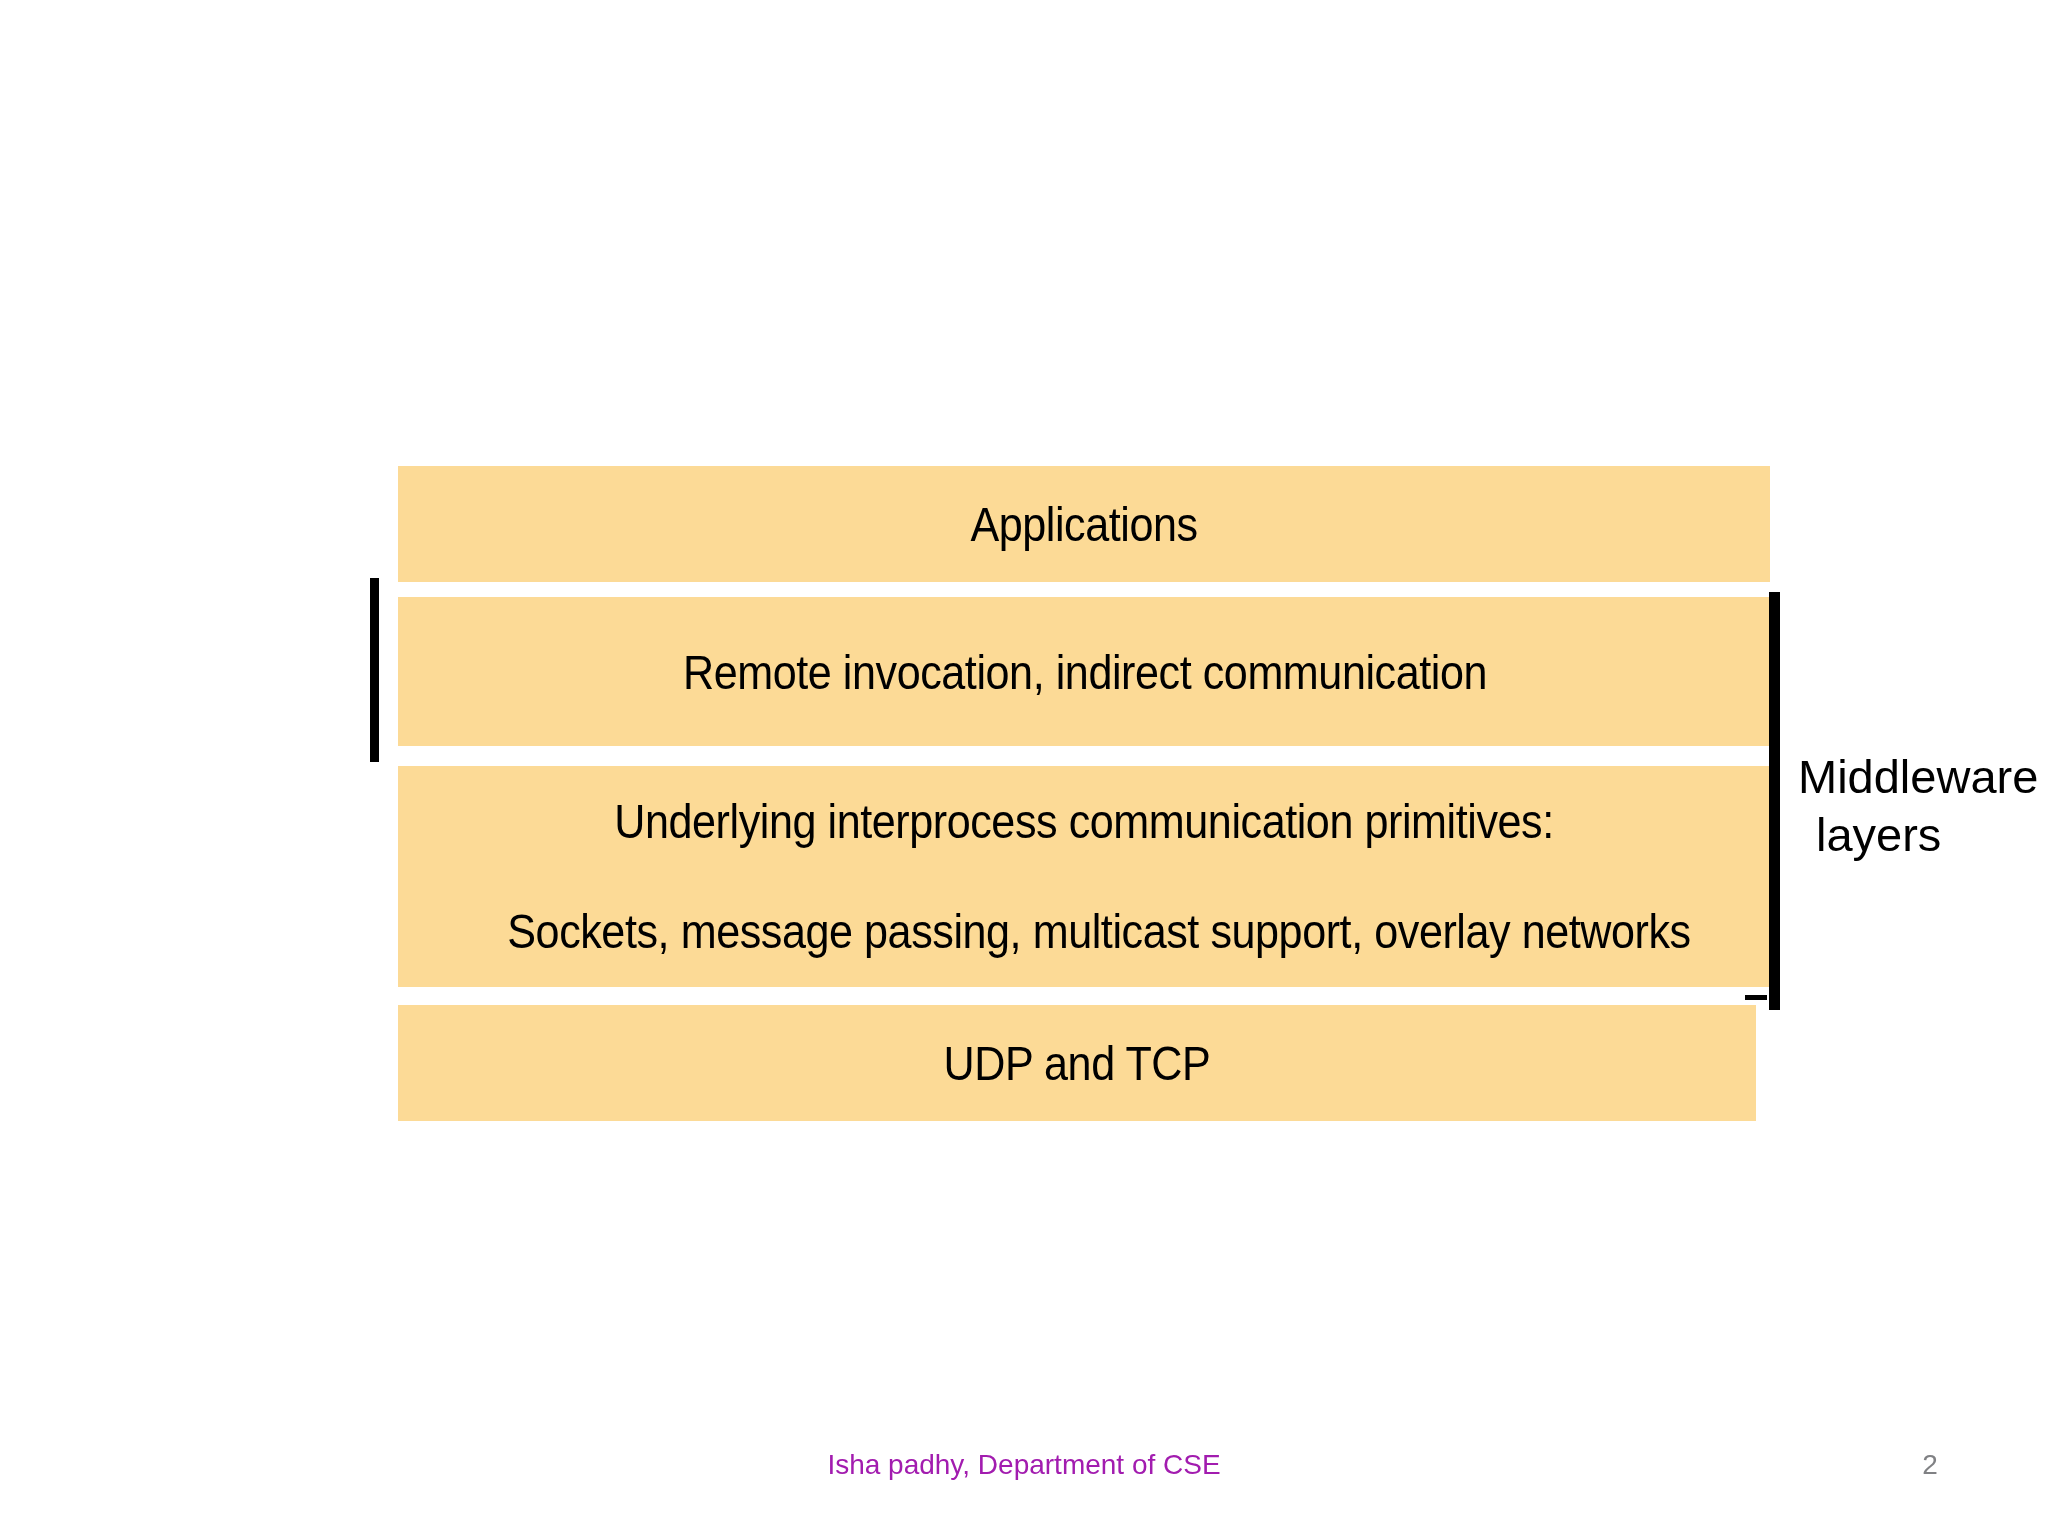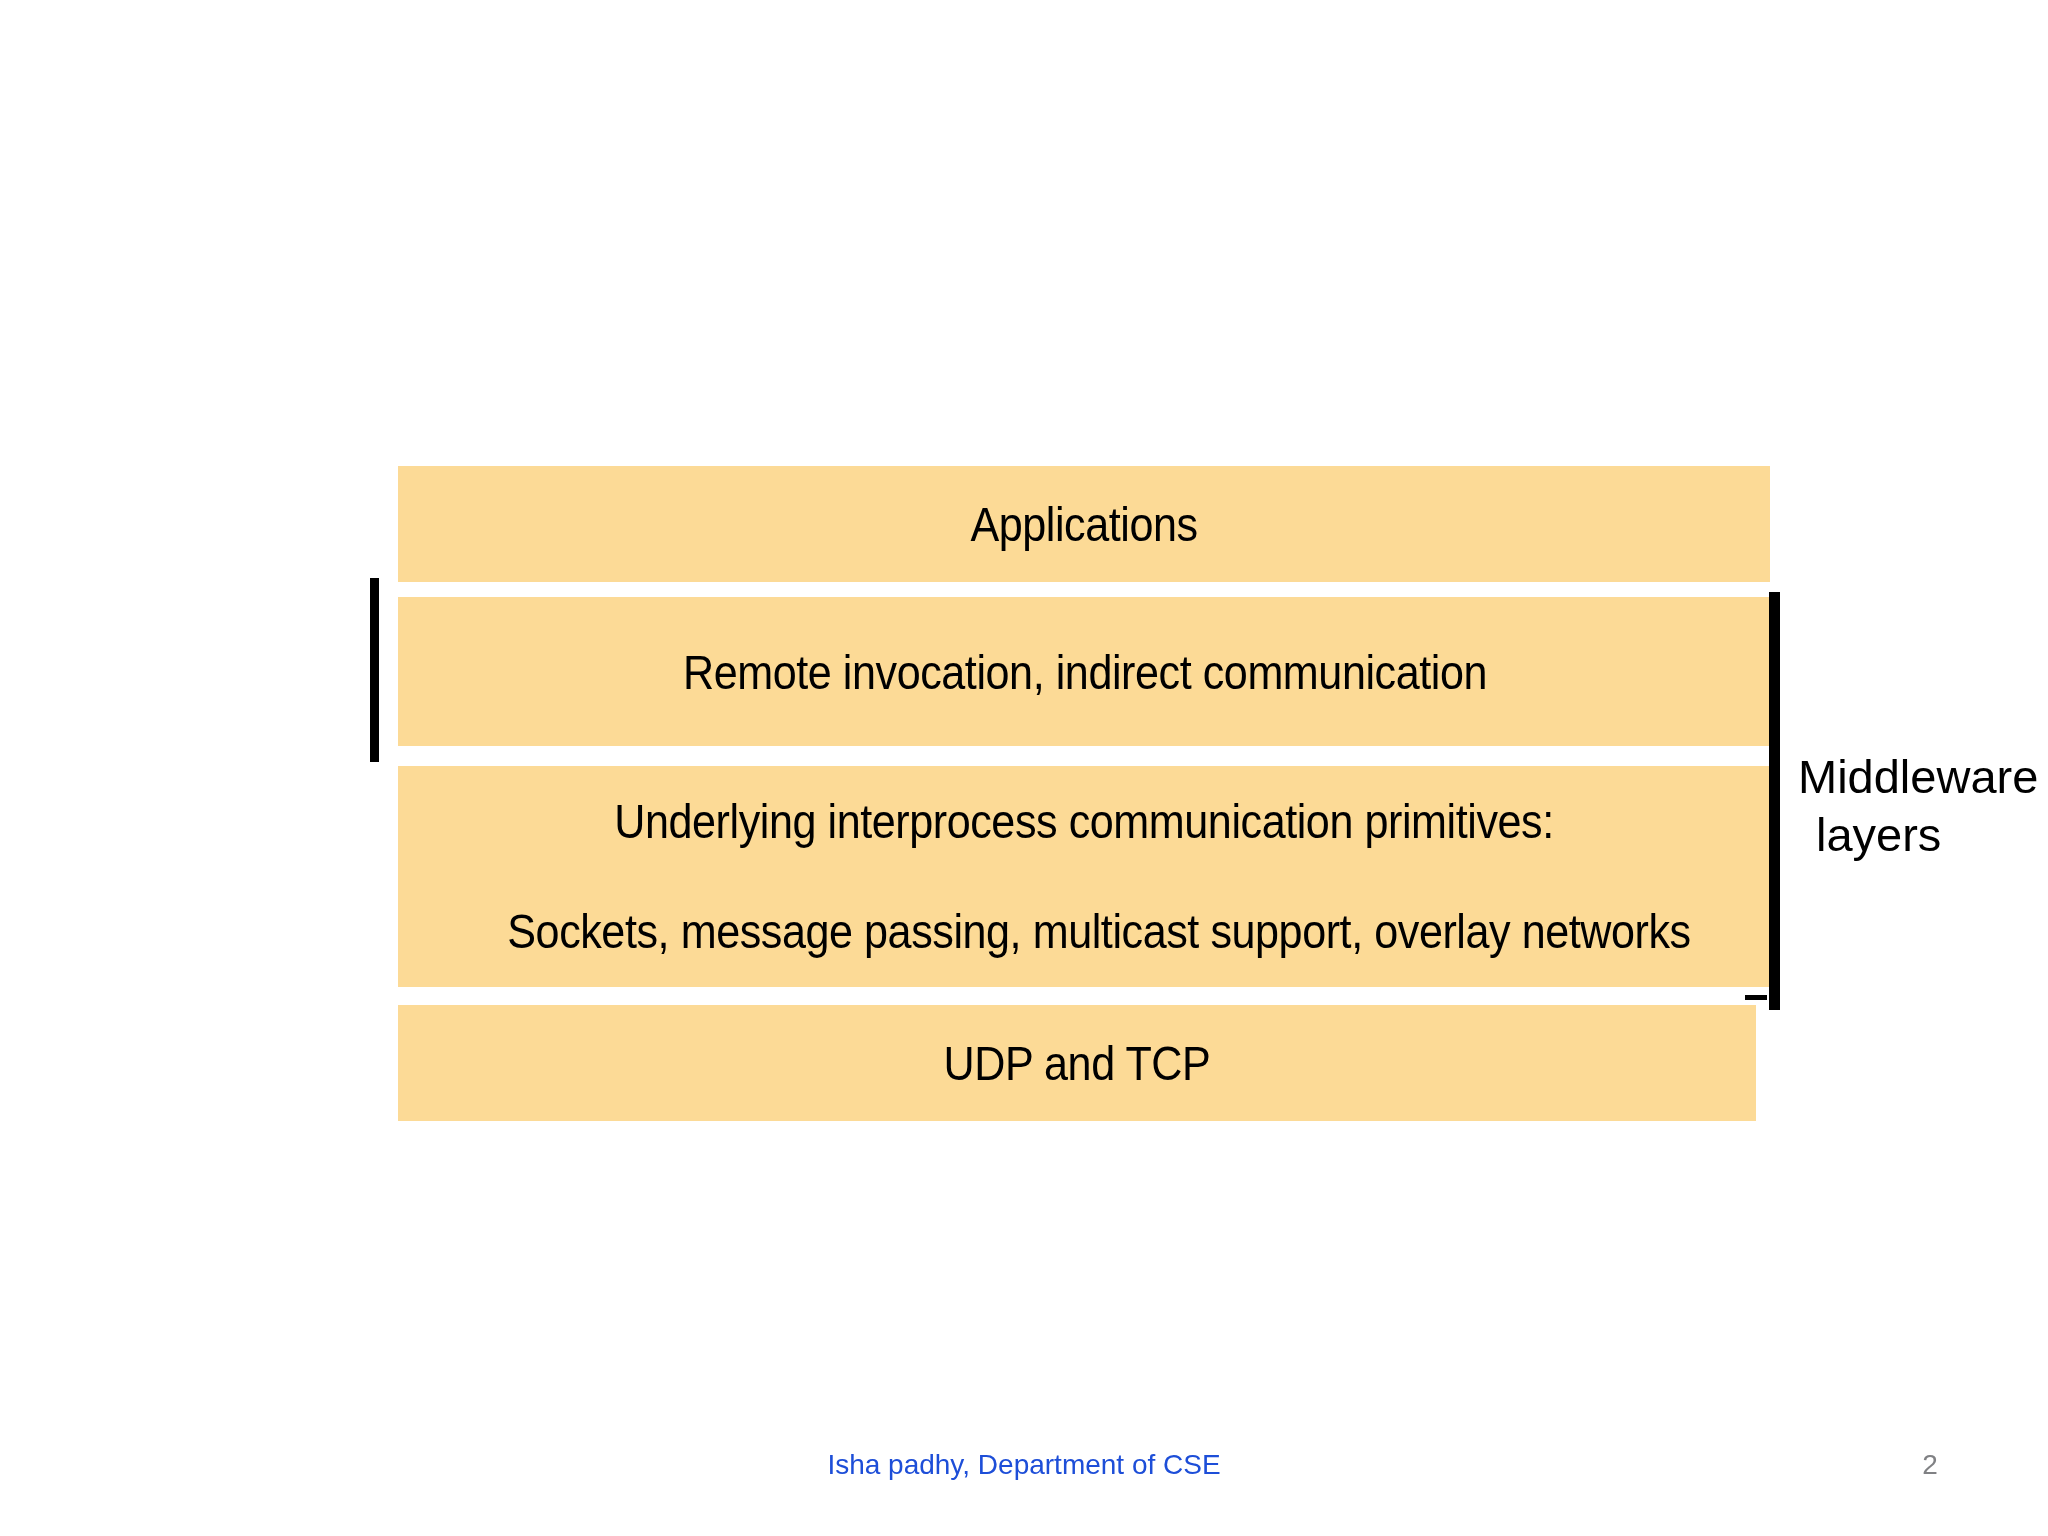--- a/index.html
+++ b/index.html
@@ -102,21 +102,21 @@
   }
   #middleware-annotation .ml1 { display: block; text-align: left; }
   #middleware-annotation .ml2 { display: block; text-align: left; padding-left: 18px; }
 
   
   #footer-credit {
     position: absolute;
     left: 0; right: 0;
     top: 1449px;
     text-align: center;
-    color: #1d4ed8;
+    color: #a21caf;
     font-family: "Liberation Sans", sans-serif;
     font-size: 28px;
   }
   #footer-pagenumber {
     position: absolute;
     left: 1900px;
     top: 1449px;
     width: 60px;
     text-align: center;
     color: #808184;

